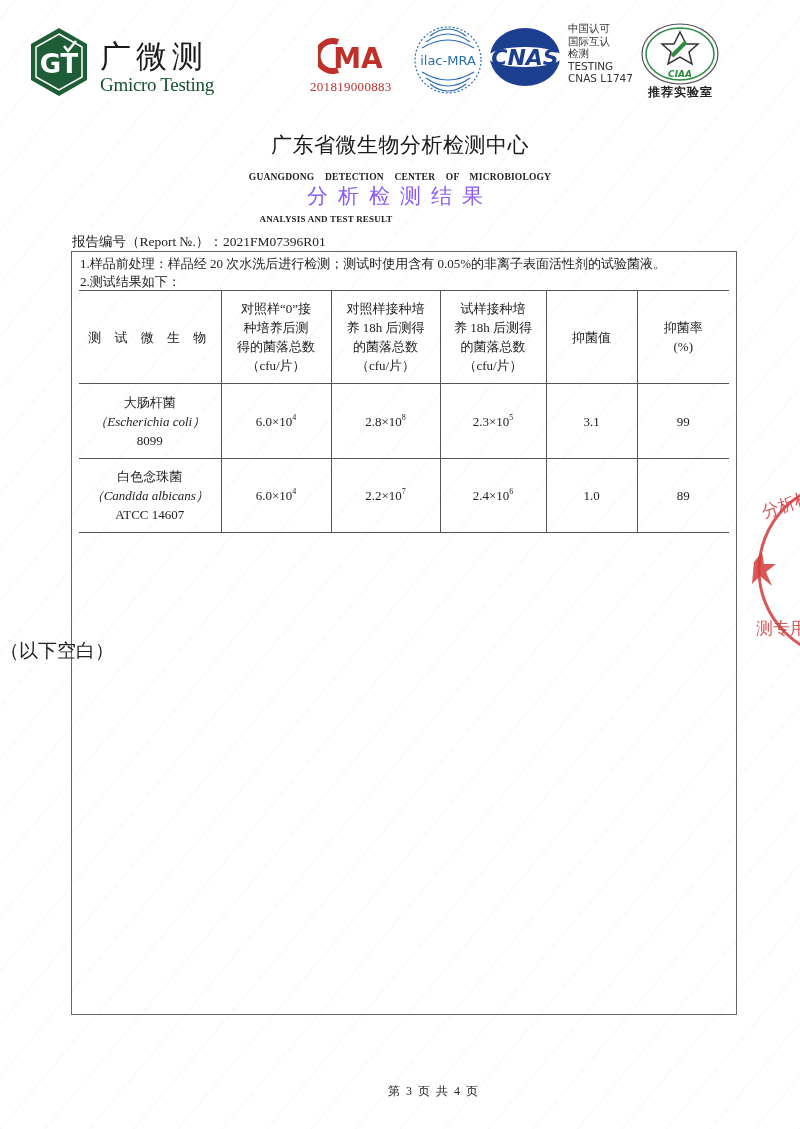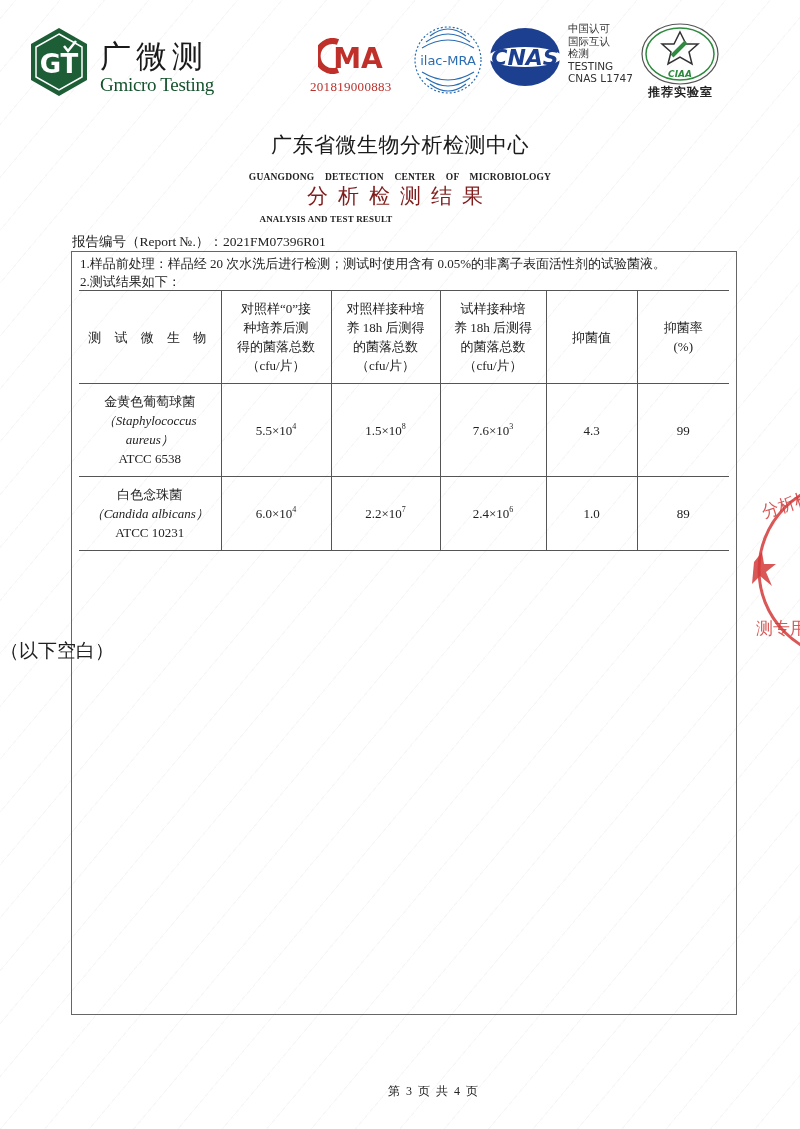--- a/index.html
+++ b/index.html
@@ -20,21 +20,21 @@
   .cma-logo { left:318px; top:38px; width:66px; height:36px; }
   .cma-num { left:310px; top:79px; font-size:13px; color:#b8312b; font-family:"Liberation Serif",serif; letter-spacing:0.3px; }
   .ilac-logo { left:412px; top:18px; width:72px; height:84px; }
   .cnas-logo { left:488px; top:26px; width:74px; height:62px; }
   .cnas-text { left:568px; top:22px; font-size:10.5px; line-height:12.5px; color:#333; font-family:"DejaVu Sans","Liberation Sans",sans-serif; }
   .ciaa-logo { left:640px; top:22px; width:80px; height:64px; }
   .ciaa-label { left:648px; top:84px; font-size:12px; font-weight:bold; color:#222; font-family:"DejaVu Sans","Liberation Sans",sans-serif; letter-spacing:1px; }
 
   .title-cn { left:0; width:800px; top:131px; text-align:center; font-size:21px; font-family:"DejaVu Sans","Liberation Sans",sans-serif; color:#1a1a1a; letter-spacing:0.5px; }
   .title-en { left:0; width:800px; top:172px; text-align:center; font-size:9.5px; font-weight:bold; font-family:"Liberation Serif",serif; word-spacing:8px; letter-spacing:0.2px; }
-  .subtitle-cn { left:0; width:800px; top:182px; text-align:center; font-size:21px; font-family:"DejaVu Sans","Liberation Sans",sans-serif; letter-spacing:10px; color:#7f1d1d; }
+  .subtitle-cn { left:0; width:800px; top:182px; text-align:center; font-size:21px; font-family:"DejaVu Sans","Liberation Sans",sans-serif; letter-spacing:10px; color:#8b5cf6; }
   .subtitle-en { left:0; width:652px; top:214px; text-align:center; font-size:9px; font-weight:bold; font-family:"Liberation Serif",serif; letter-spacing:0.2px; }
   .report-no { left:72px; top:233px; font-size:13.5px; font-family:"Liberation Serif","DejaVu Serif",serif; }
 
   .outer-box { left:71px; top:251px; width:666px; height:764px; border:1px solid #666; box-sizing:border-box; }
   .note { left:80px; font-size:13px; font-family:"Liberation Serif","DejaVu Serif",serif; }
   .note1 { top:255px; }
   .note2 { top:273px; }
 
   table.results {
     position:absolute; left:79px; top:290px; border-collapse:collapse;
@@ -165,40 +165,39 @@
     </th>
     <th>
           <div>抑菌值</div>
         </th>
     <th>
       <div>抑菌率</div>
           <div>(%)</div>
     </th>
   </tr>
 
-
-  <tr style="height:86px">
+  <tr style="height:75px">
     <td>
-      <div>金黄色葡萄球菌</div>
-      <div class="it">（Staphylococcus</div>
-      <div class="it">aureus）</div>
-      <div>ATCC 6538</div>
+      <div>大肠杆菌</div>
+      <div class="it">（Escherichia coli）</div>
+      <div>8099</div>
     </td>
-    <td><span>5.5×10</span><sup>4</sup></td>
-    <td><span>1.5×10</span><sup>8</sup></td>
-    <td><span>7.6×10</span><sup>3</sup></td>
-    <td>4.3</td>
+    <td><span>6.0×10</span><sup>4</sup></td>
+    <td><span>2.8×10</span><sup>8</sup></td>
+    <td><span>2.3×10</span><sup>5</sup></td>
+    <td>3.1</td>
     <td>99</td>
   </tr>
+
 
   <tr style="height:57px">
     <td>
       <div>白色念珠菌</div>
       <div class="it">（Candida albicans）</div>
-      <div>ATCC 10231</div>
+      <div>ATCC 14607</div>
     </td>
     <td><span>6.0×10</span><sup>4</sup></td>
     <td><span>2.2×10</span><sup>7</sup></td>
     <td><span>2.4×10</span><sup>6</sup></td>
     <td>1.0</td>
     <td>89</td>
   </tr>
 </tbody>
   </table>
 

